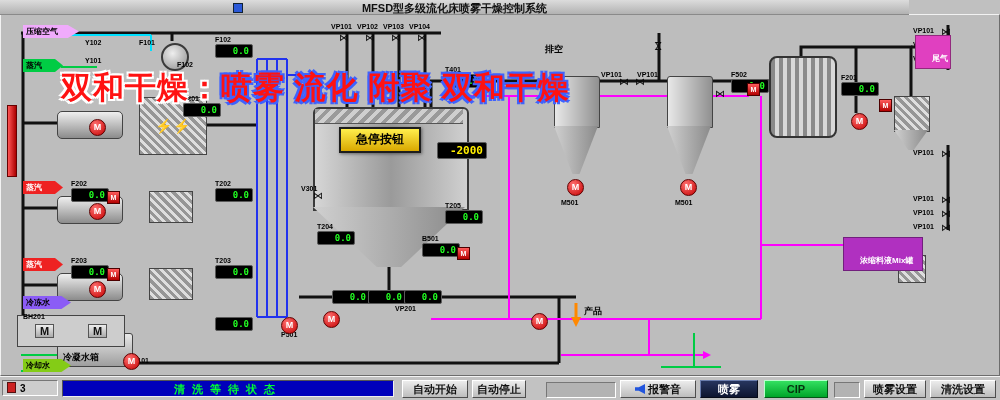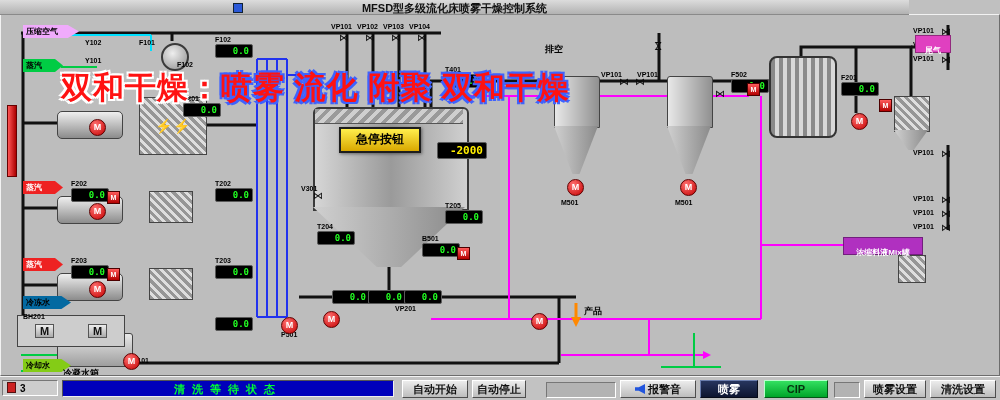--- a/index.html
+++ b/index.html
@@ -44,21 +44,21 @@
   .vlab{position:absolute;z-index:26;font-size:7px;font-weight:bold;color:#000;white-space:nowrap}
   .pump{position:absolute;z-index:30;width:15px;height:15px;border-radius:50%;cursor:pointer;
     background:radial-gradient(circle at 35% 30%,#ff7070,#c40000);border:1px solid #5d0000;
     color:#fff;font-size:9px;font-weight:bold;line-height:15px;text-align:center}
   .mbtn{position:absolute;z-index:30;width:11px;height:11px;cursor:pointer;
     background:linear-gradient(#ff5c5c,#b30000);border:1px solid #4d0000;
     color:#fff;font-size:7px;font-weight:bold;line-height:11px;text-align:center}
   .valve{position:absolute;z-index:22;font-size:10px;line-height:10px;color:#0a0a0a;cursor:pointer}
   .ftag{position:absolute;z-index:28;height:13px;font-size:8px;font-weight:bold;line-height:13px;
     padding:0 10px 0 3px;clip-path:polygon(0 0,80% 0,100% 50%,80% 100%,0 100%);white-space:nowrap;box-sizing:border-box}
-  .ftag.rect{clip-path:none;text-align:center;padding:8px;border:1px solid rgba(0,0,0,.35)}
+  .ftag.rect{clip-path:none;text-align:center;padding:16px;border:1px solid rgba(0,0,0,.35)}
   .mlabel{position:absolute;z-index:28;font-size:9px;font-weight:bold;color:#000;white-space:nowrap}
   
   .watermark{position:absolute;left:60px;top:52px;z-index:60;white-space:nowrap;pointer-events:none;
     font-size:31px;font-weight:900;letter-spacing:1px}
   .wm1{color:#ff1212;text-shadow:-2px -2px 0 #fff,2px -2px 0 #fff,-2px 2px 0 #fff,2px 2px 0 #fff,0 2px 0 #fff}
   .wm2{color:#ff1212;text-shadow:-2px -2px 0 #3e62ff,2px -2px 0 #3e62ff,-2px 2px 0 #3e62ff,2px 2px 0 #3e62ff}
   
   .bottombar{position:absolute;left:0;top:376px;width:1000px;height:24px;background:#c2c2c2;
     border-top:1px solid #f4f4f4;z-index:90}
   .pagecell{position:absolute;left:2px;top:3px;width:56px;height:16px;background:#cdcdcd;
@@ -304,27 +304,27 @@
     <div class="valve" style="left: 940px; top: 208px;">⋈</div>
     <div class="valve" style="left: 652px; top: 26px; transform: rotate(90deg);">⋈</div>
     <div class="valve" style="left: 312px; top: 176px;">⋈</div>
     <div class="valve" style="left: 714px; top: 74px;">⋈</div>
     <div class="valve" style="left: 618px; top: 62px;">⋈</div>
     <div class="valve" style="left: 634px; top: 62px;">⋈</div>
     <div class="ftag" style="left: 22px; top: 10px; background: #f0abfc; color: rgb(0, 0, 0); width: 56px;">压缩空气</div>
     <div class="ftag" style="left: 22px; top: 44px; background: rgb(0, 204, 68); color: rgb(0, 0, 0); width: 40px;">蒸汽</div>
     <div class="ftag" style="left: 22px; top: 166px; background: rgb(238, 34, 34); color: rgb(255, 255, 255); width: 40px;">蒸汽</div>
     <div class="ftag" style="left: 22px; top: 243px; background: rgb(238, 34, 34); color: rgb(255, 255, 255); width: 40px;">蒸汽</div>
-    <div class="ftag" style="left: 22px; top: 281px; background: #0369a1; color: rgb(0, 0, 0); width: 48px; font-family: Liberation Serif, serif;">冷冻水</div>
+    <div class="ftag" style="left: 22px; top: 281px; background: #8b5cf6; color: rgb(0, 0, 0); width: 48px; font-family: Liberation Serif, serif;">冷冻水</div>
     <div class="ftag" style="left: 22px; top: 344px; background: #84cc16; color: rgb(0, 0, 0); width: 48px;">冷却水</div>
     <div class="ftag rect" style="left: 914px; top: 20px; background: rgb(224, 64, 192); color: rgb(255, 255, 255); width: 36px;">尾气</div>
     <div class="ftag rect" style="left: 842px; top: 222px; background: rgb(176, 48, 192); color: rgb(255, 255, 255); width: 80px;">浓缩料液Mix罐</div>
     <div class="mlabel" style="left: 544px; top: 28px;">排空</div>
     <div class="mlabel" style="left: 583px; top: 290px;">产品</div>
-    <div class="mlabel" style="left: 62px; top: 352px;">冷凝水箱</div>
+    <div class="mlabel" style="left: 62px; top: 336px;">冷凝水箱</div>
   </div>
 
 <div class="bottombar">
   <div class="pagecell">
     <span class="pgmark"></span><span>3</span>
   </div>
   <div class="statusbox">清洗等待状态</div>
   <div class="btn3d" style="left:402px;width:66px">自动开始</div>
   <div class="btn3d" style="left:472px;width:54px">自动停止</div>
   <div class="sep" style="left:546px;width:68px"></div>

